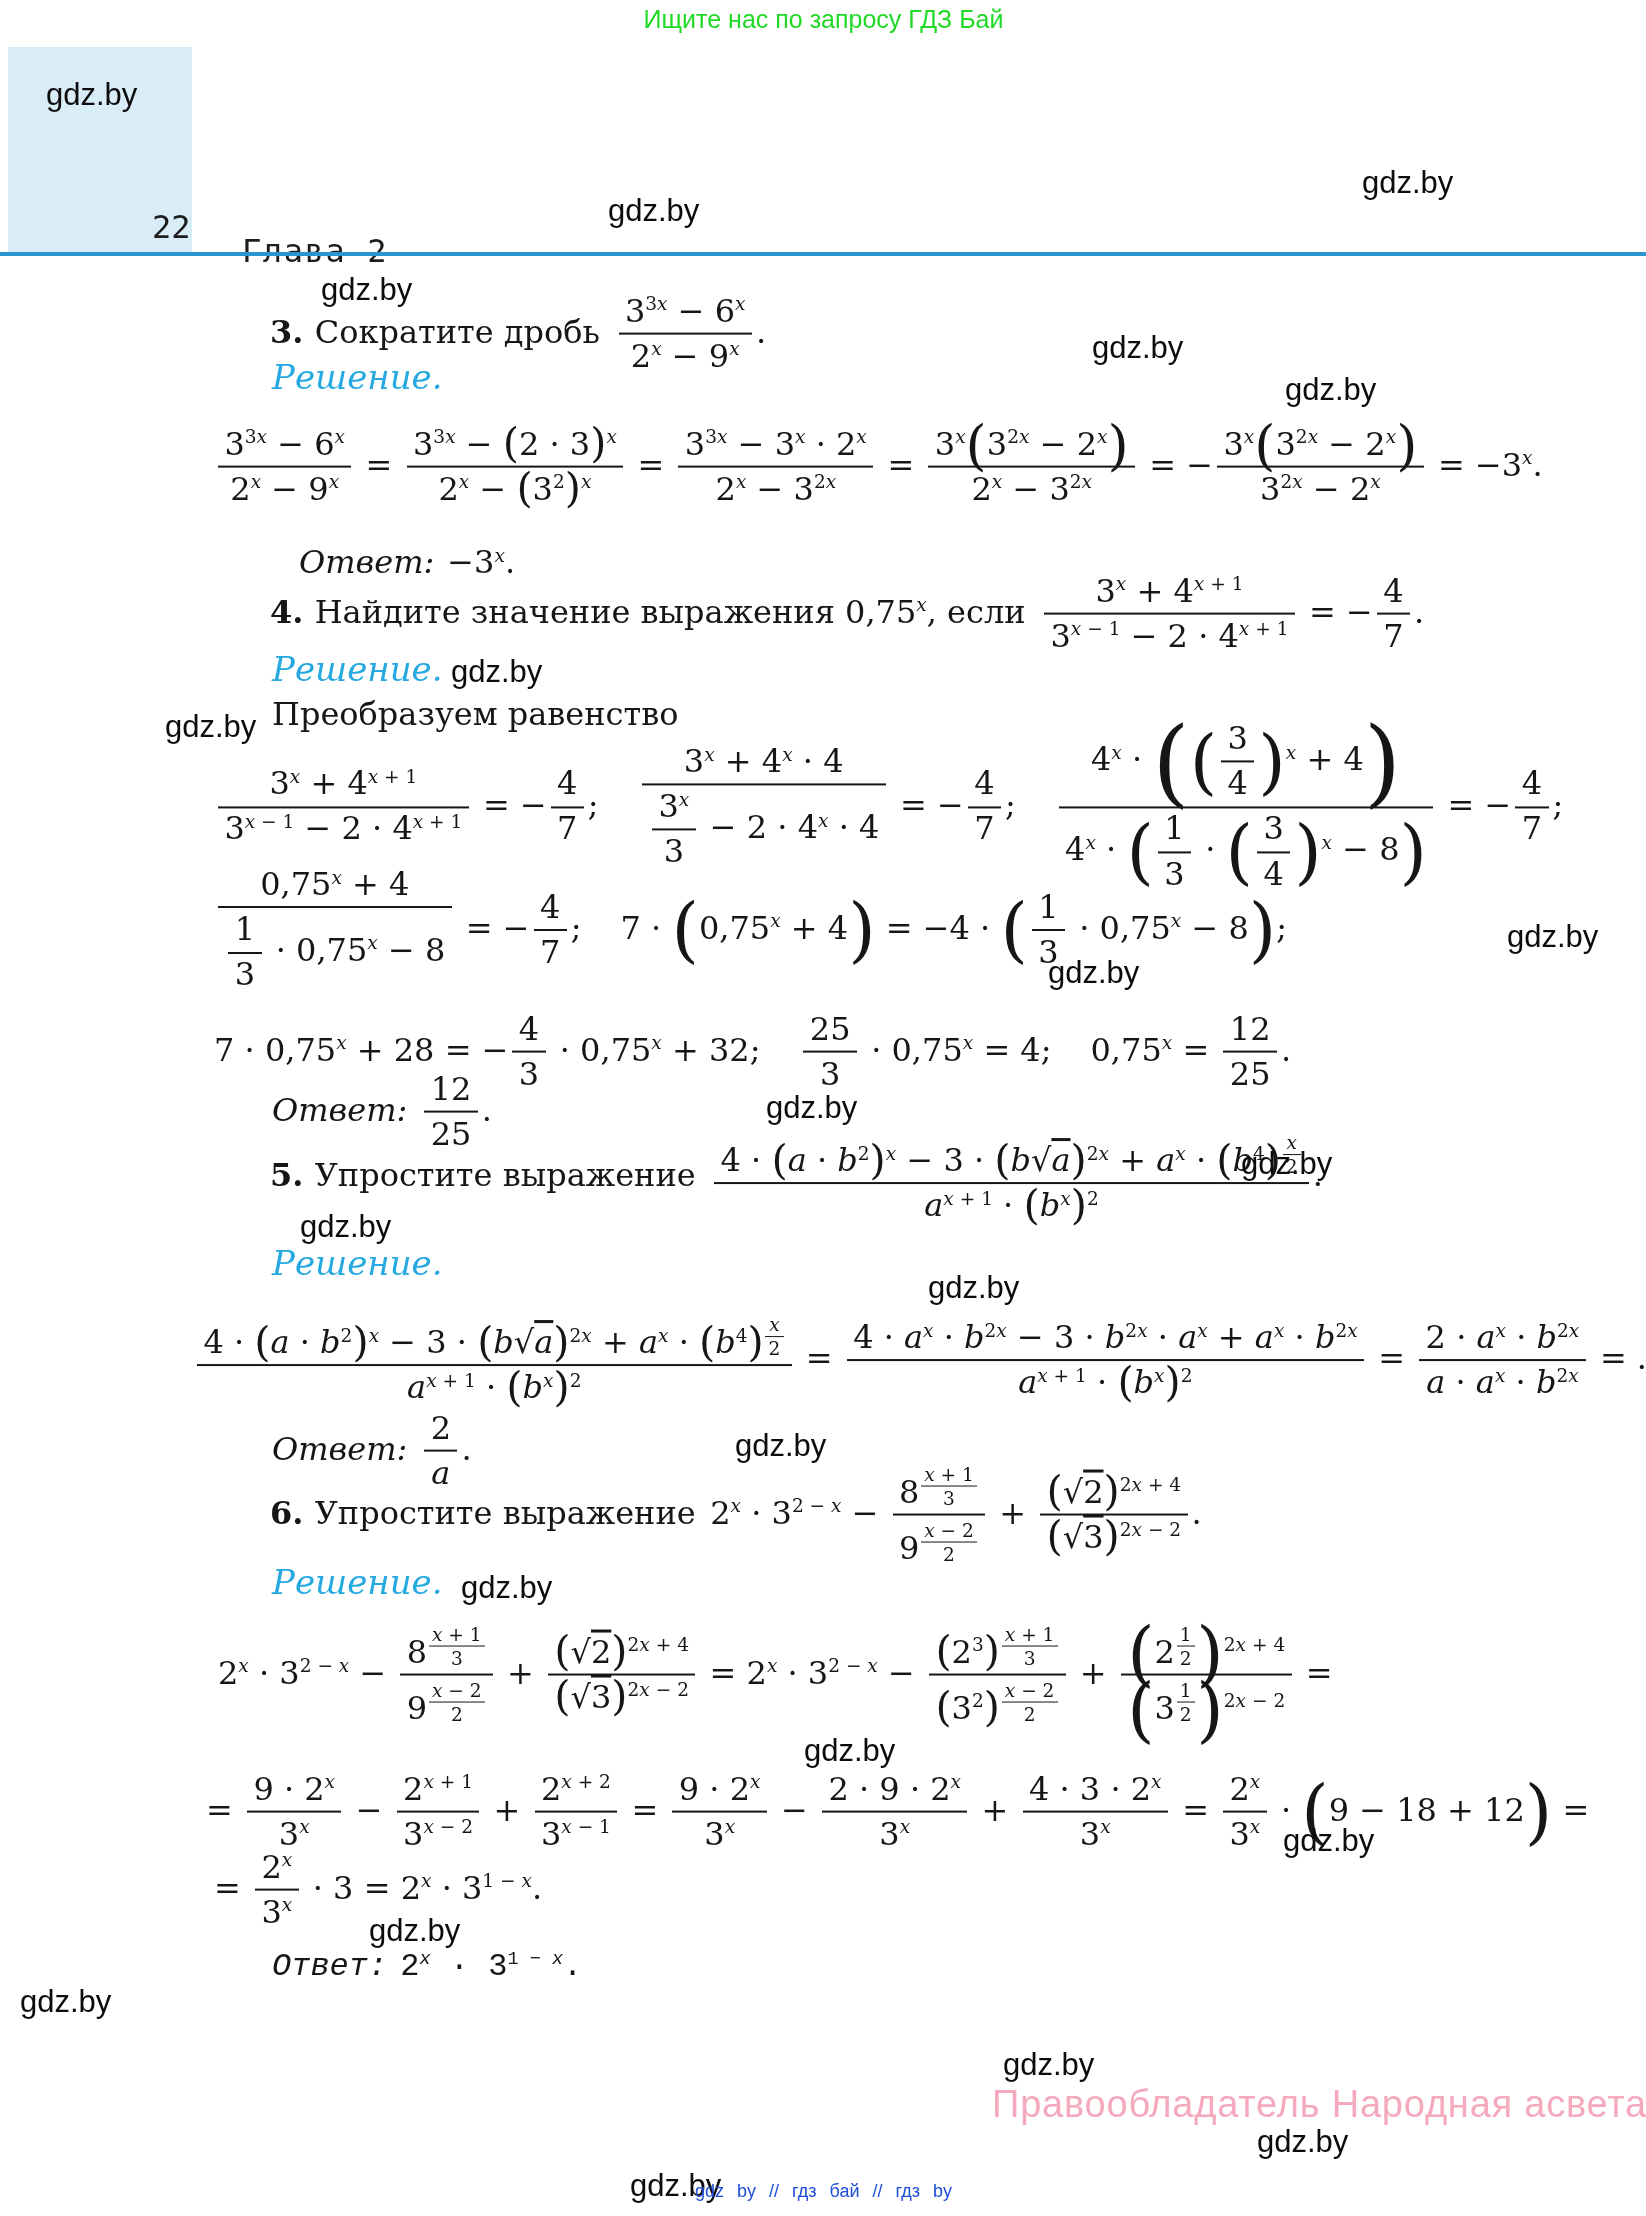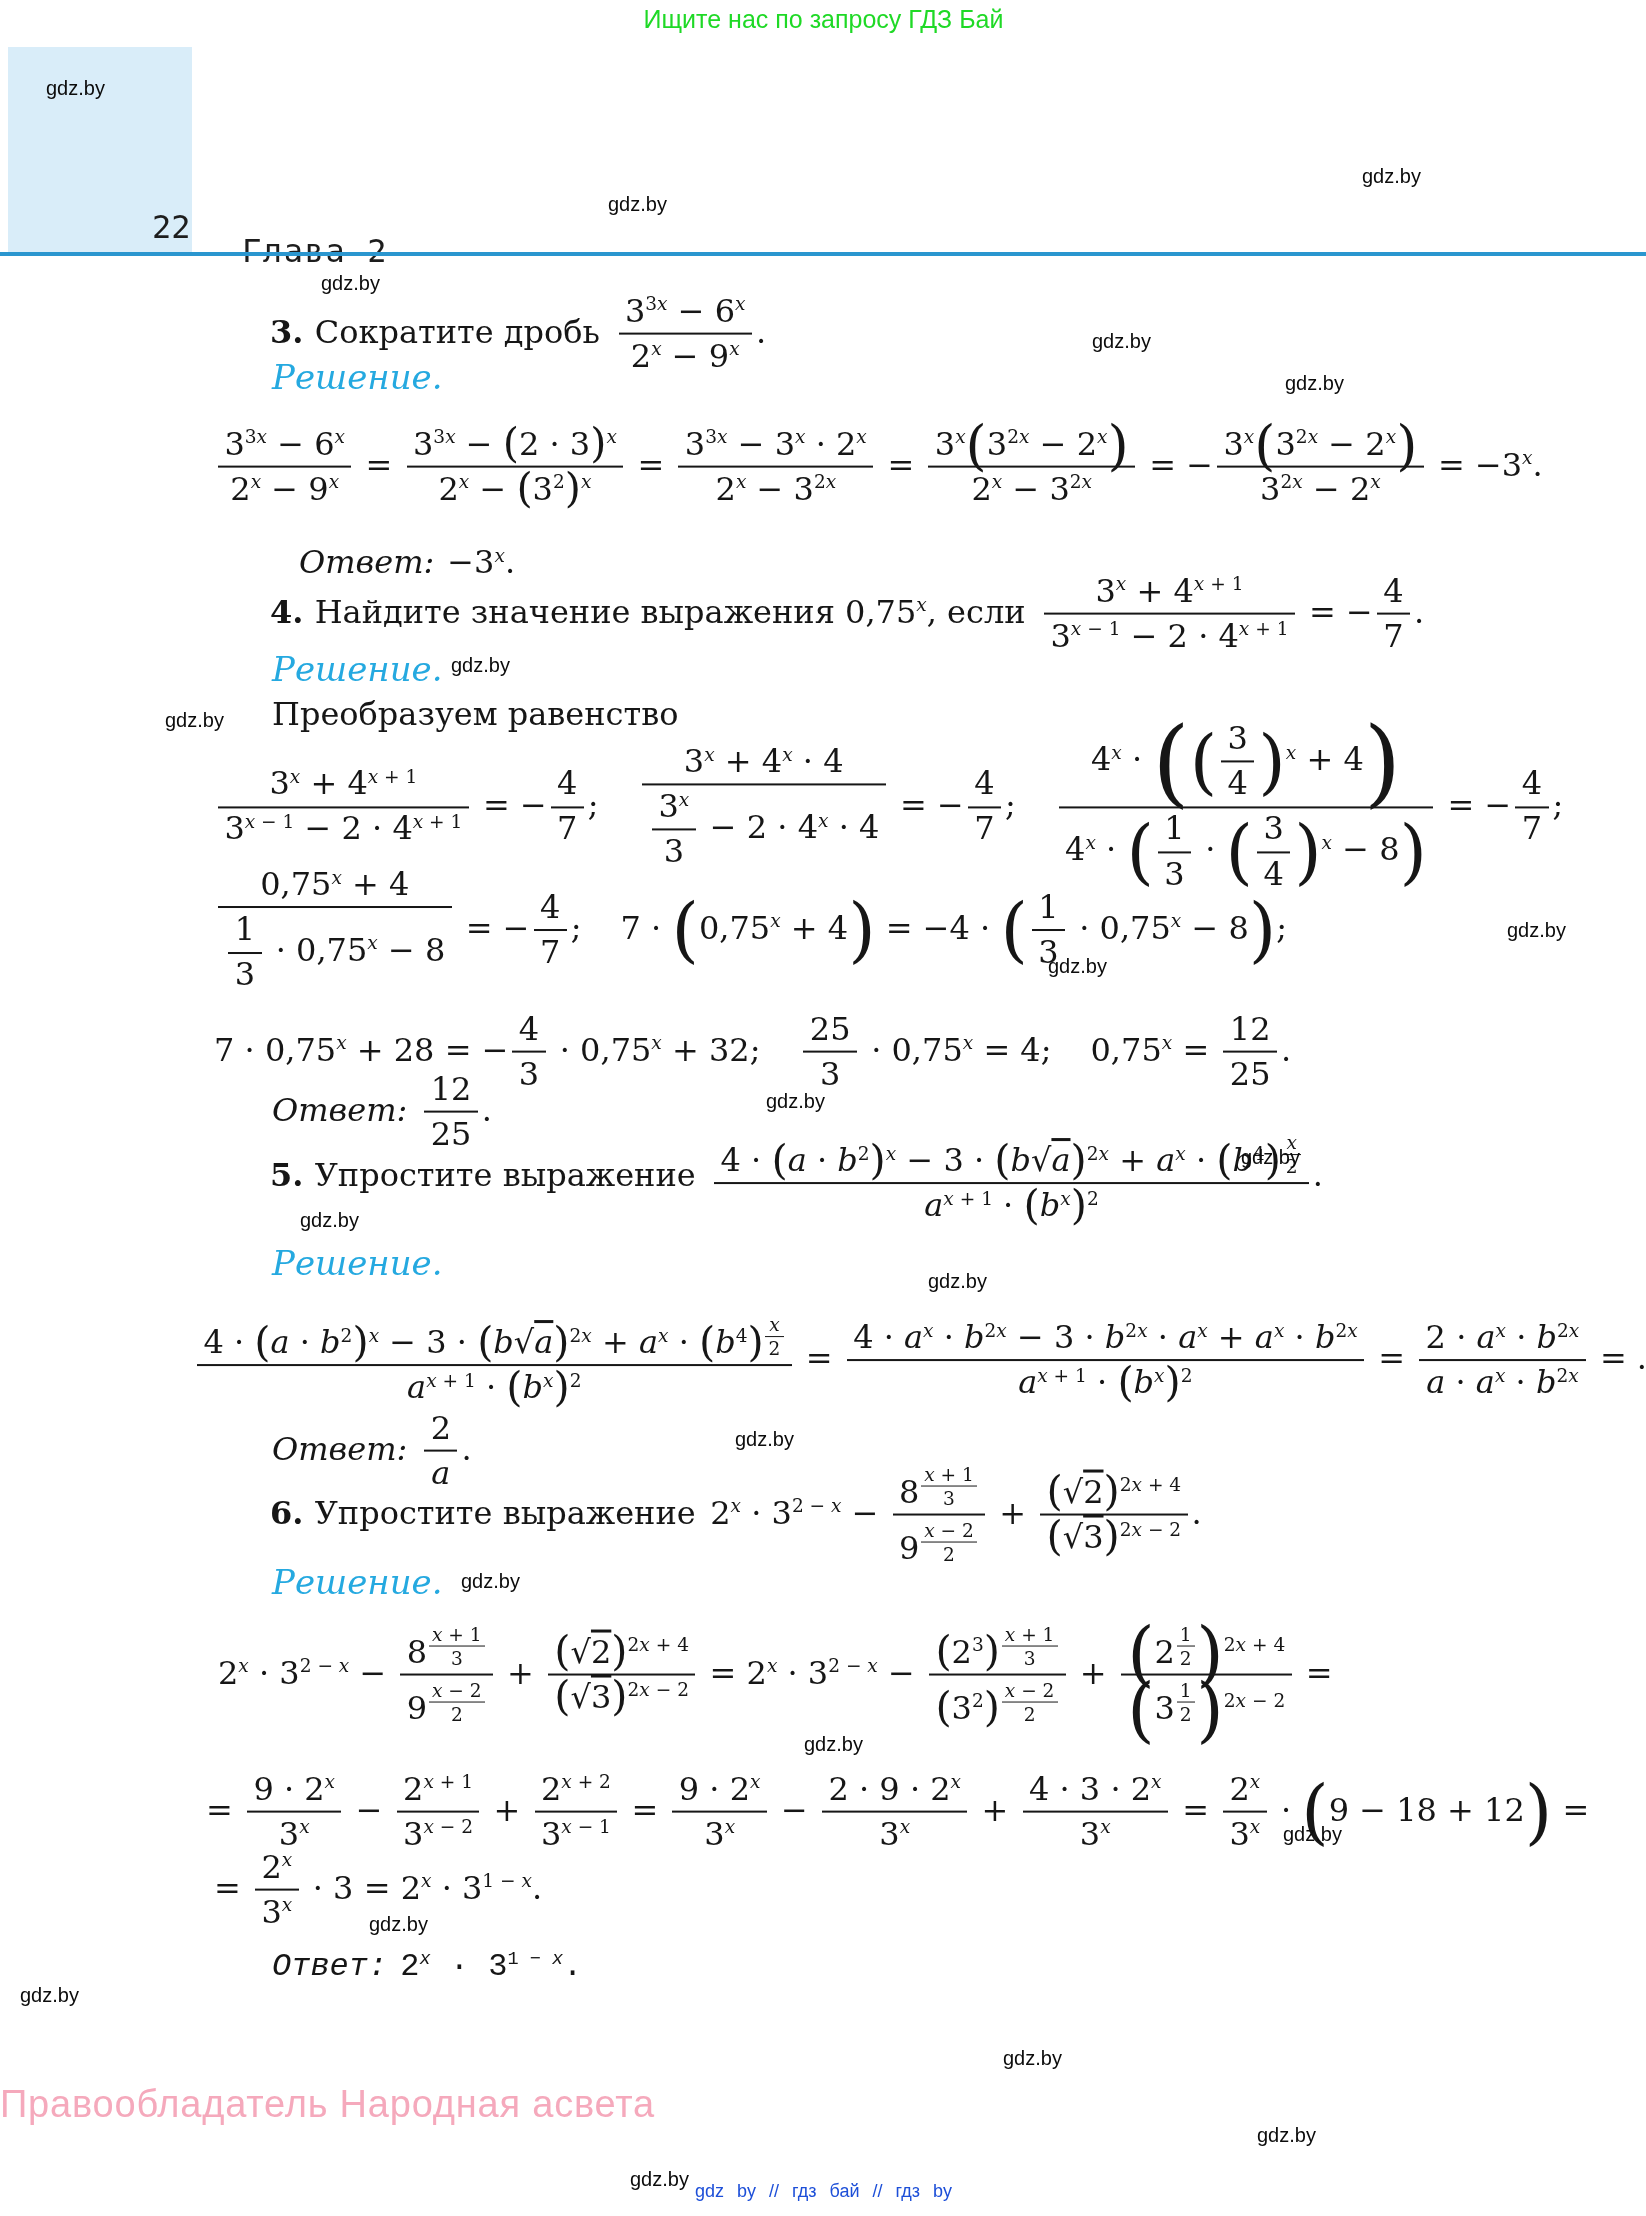--- a/index.html
+++ b/index.html
@@ -19,24 +19,24 @@
   .pagenum {
     position:absolute; left:152px; top:208px;
     font-family:"DejaVu Sans Mono","Liberation Mono",monospace; font-size:32px; color:#1d1d1d;
   }
   .chapter {
     position:absolute; left:242px; top:208px;
     font-family:"DejaVu Sans Mono","Liberation Mono",monospace; font-size:32px; color:#1d1d1d; letter-spacing:1.6px;margin-top:24px;
   }
   .wm {
     position:absolute; font-family:"Liberation Sans",sans-serif;
-    font-size:20px; color:#0c0c0c; white-space:nowrap;
+    font-size:31px; color:#0c0c0c; white-space:nowrap;
   }
   .copyright {
-    position:absolute; top:2083px; left:0; width:100%; text-align:left;
+    position:absolute; top:2083px; left:0; width:100%; text-align:right;
     font-family:"Liberation Sans",sans-serif; font-size:38px; color:#f5a9bc; letter-spacing:0.8px;
   }
   .links {
     position:absolute; top:2181px; left:0; width:100%; text-align:center;
     font-family:"Liberation Sans",sans-serif; font-size:18px; color:#1d4fd8; word-spacing:8px;
   }
   
   .line { position:absolute; white-space:nowrap; transform:translateY(-50%); font-size:32px; line-height:1.1; }
   .txt  { position:absolute; white-space:nowrap; font-size:32px; line-height:1.1; }
   .resh { color:#25a9e0; font-style:italic; font-weight:normal; font-size:34px; }

